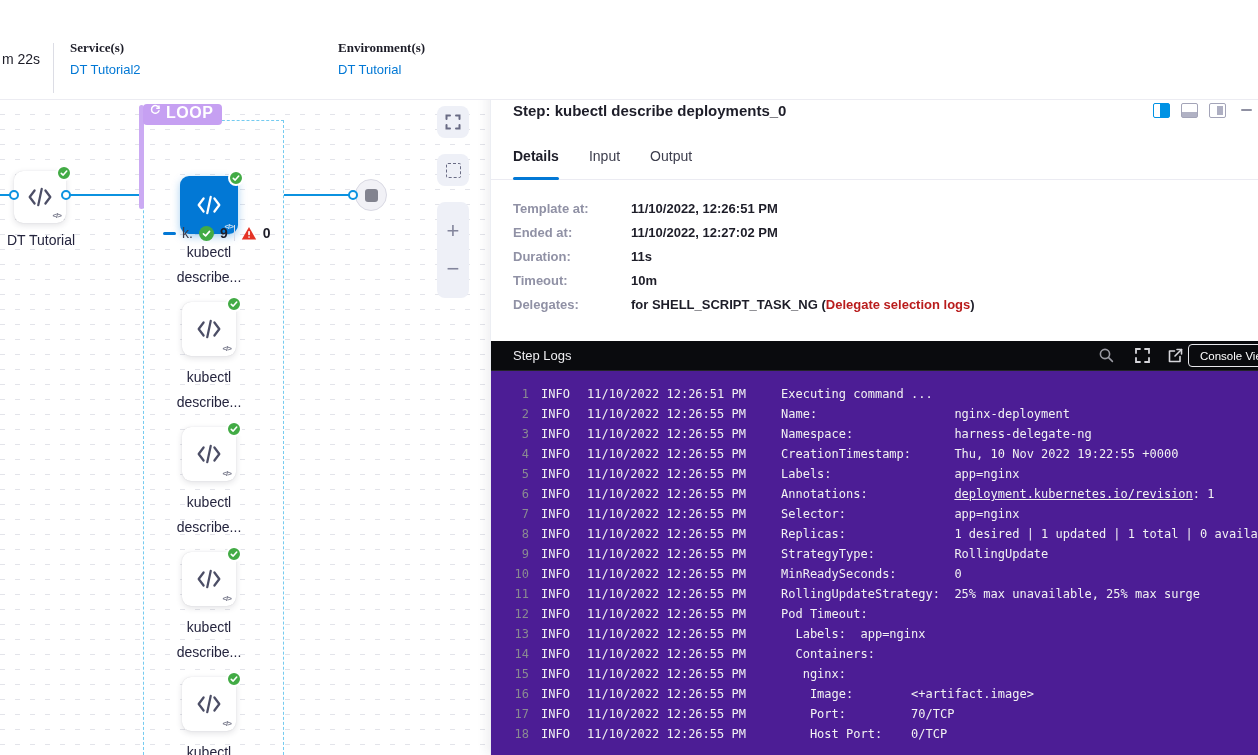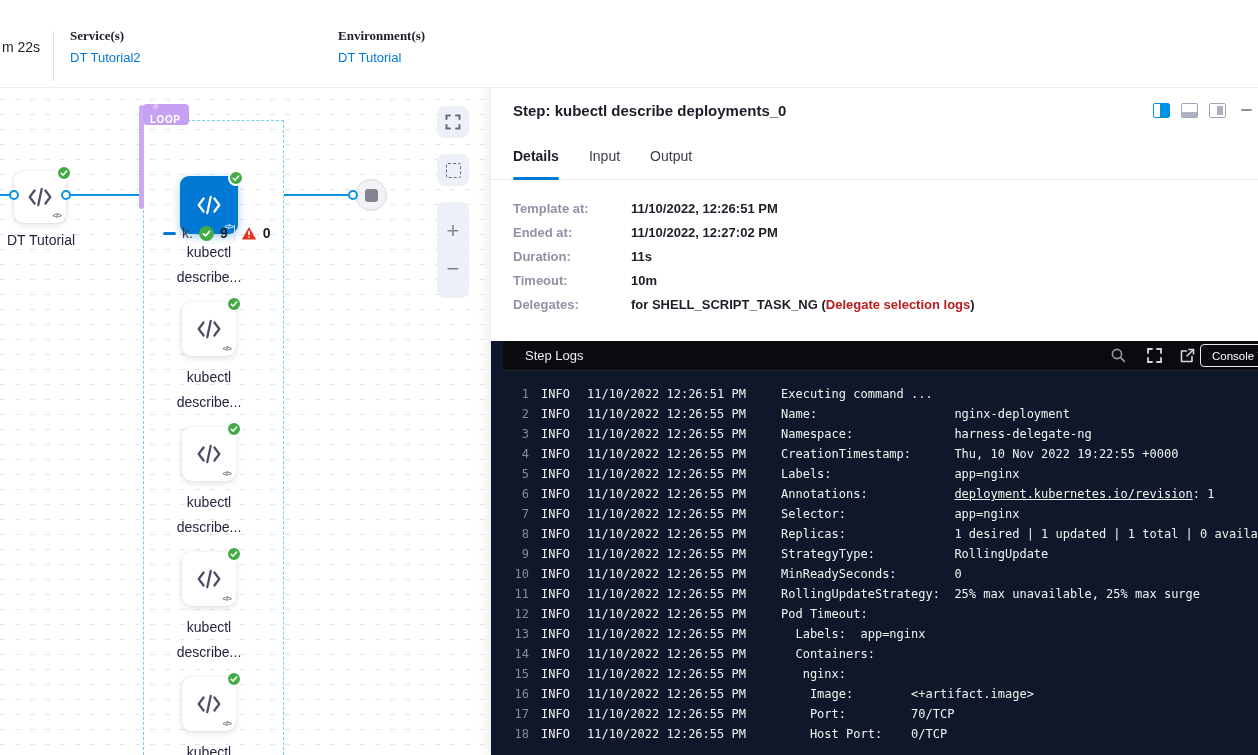--- a/index.html
+++ b/index.html
@@ -1,21 +1,21 @@
 <!DOCTYPE html>
 <html><head>
 <meta charset="utf-8">
 <style>
   * { margin:0; padding:0; box-sizing:border-box; }
   html,body { width:1258px; height:755px; }
   body { font-family:"Liberation Sans", sans-serif; background:#fff; position:relative; overflow:hidden; color:#1d1d28; }
   .stage { position:absolute; inset:0; width:1258px; height:755px; overflow:hidden; }
 
   
-  .topbar { position:absolute; left:0; top:4px; width:1258px; height:84px; background:#fff; border-bottom:1px solid #ececf2; z-index:30; }
+  .topbar { position:absolute; left:0; top:16px; width:1258px; height:84px; background:#fff; border-bottom:1px solid #ececf2; z-index:30; }
   .elapsed { position:absolute; left:2px; top:35px; font-size:14px; color:#1d1d28; }
   .topbar-divider { position:absolute; left:53px; top:27px; width:1px; height:50px; background:#dcdde5; }
   .meta-block { position:absolute; top:24px; }
   .meta-block.service { left:70px; }
   .meta-block.environment { left:338px; }
   .meta-label { font-size:13px; font-weight:700; color:#1d1d28; margin-bottom:6px;font-family:Liberation Serif, serif; }
   .meta-link { font-size:13px; color:#0278d5; cursor:pointer; }
 
   
   .canvas { position:absolute; left:0; top:84px; width:490px; height:671px; overflow:hidden;
@@ -23,21 +23,21 @@
     background-image:
       linear-gradient(90deg, transparent 5px, #ffffff 5px),
       linear-gradient(180deg, #e3e4ea 1px, transparent 1px);
     background-size:15px 15px; }
   .edge { position:absolute; height:2px; background:#0b92e0; }
   .edge-ring { position:absolute; width:10px; height:10px; border-radius:50%; background:#fff; border:2px solid #0b92e0; z-index:6; }
 
   .loop-box { position:absolute; left:143px; top:36px; width:141px; height:640px; border:1px dashed #74cbf0; }
   .loop-bar { position:absolute; left:139px; top:21px; width:5px; height:104px; background:#cbaaf3; border-radius:3px; z-index:5; }
   .loop-badge { position:absolute; left:143px; top:20px; height:21px; background:#c6a0f2; border-radius:4px; color:#fff;
-    display:flex; gap:5px; padding:0 9px 0 7px; font-size:10px; font-weight:700; letter-spacing:.5px; z-index:6; cursor:pointer;flex-direction:column; }
+    display:flex; gap:5px; padding:0 9px 0 7px; font-size:16px; font-weight:700; letter-spacing:.5px; z-index:6; cursor:pointer; }
 
   .group-header { position:absolute; left:163px; top:139px; height:20px; display:flex; align-items:center; gap:6px; z-index:6; }
   .collapse-minus { width:13px; height:3px; background:#0278d5; border-radius:2px; cursor:pointer; }
   .group-name { font-size:14px; color:#3c3d4c; }
   .dot-badge { width:15px; height:15px; border-radius:50%; display:flex; align-items:center; justify-content:center; }
   .dot-badge.green { background:#42ab45; }
   .count { font-size:14px; font-weight:700; color:#1d1d28; }
   .group-sep { width:1px; height:16px; background:#d9dae5; }
 
   .node { position:absolute; border-radius:9px; display:flex; align-items:center; justify-content:center; cursor:pointer; }
@@ -71,21 +71,21 @@
   .tab.active { font-weight:700; color:#1d1d28; }
   .tab.active::after { content:""; position:absolute; left:0; right:0; bottom:-1px; height:3px; background:#0278d5; border-radius:2px; }
 
   .fields { position:absolute; left:22px; top:112px; right:22px; }
   .field-row { display:flex; height:24px; align-items:center; }
   .field-label { width:118px; font-size:13px; font-weight:600; color:#9091a5; }
   .field-value { font-size:13px; font-weight:700; color:#1d1d28; }
   .field-value a { color:#b91c1c; font-weight:700; text-decoration:none; cursor:pointer; }
 
   
-  .logs { position:absolute; left:0; right:0; top:257px; bottom:0; background:#0f172a;padding-left:12px; }
+  .logs { position:absolute; left:0; right:0; top:257px; bottom:0; background:#4c1d95; }
   .logs-header { position:relative; height:30px; background:#0a0b0e; border-bottom:1px solid #232429; overflow:hidden; }
   .logs-title { position:absolute; left:22px; top:7px; font-size:13px; color:#eeeef1; }
   .log-icon { position:absolute; top:6px; width:17px; height:17px; color:#d6d6db; cursor:pointer; }
   .log-icon.search { left:607px; color:#9a9aa2; }
   .log-icon.fullscreen { left:643px; }
   .log-icon.external { left:676px; }
   .console-btn { position:absolute; left:697px; top:3px; height:23px; padding:0 11px; border:1px solid #e8e8ec; border-radius:4px; background:transparent; color:#fff; font-size:11.5px; font-family:"Liberation Sans", sans-serif; cursor:pointer; white-space:nowrap; }
   .log-body { position:absolute; left:0; right:0; top:30px; bottom:0; overflow:hidden; padding-top:13px;
     font-family:"DejaVu Sans Mono", monospace; font-size:12px; color:#f2f2f2; }
   .log-row { display:flex; height:20px; line-height:20px; white-space:pre; }

